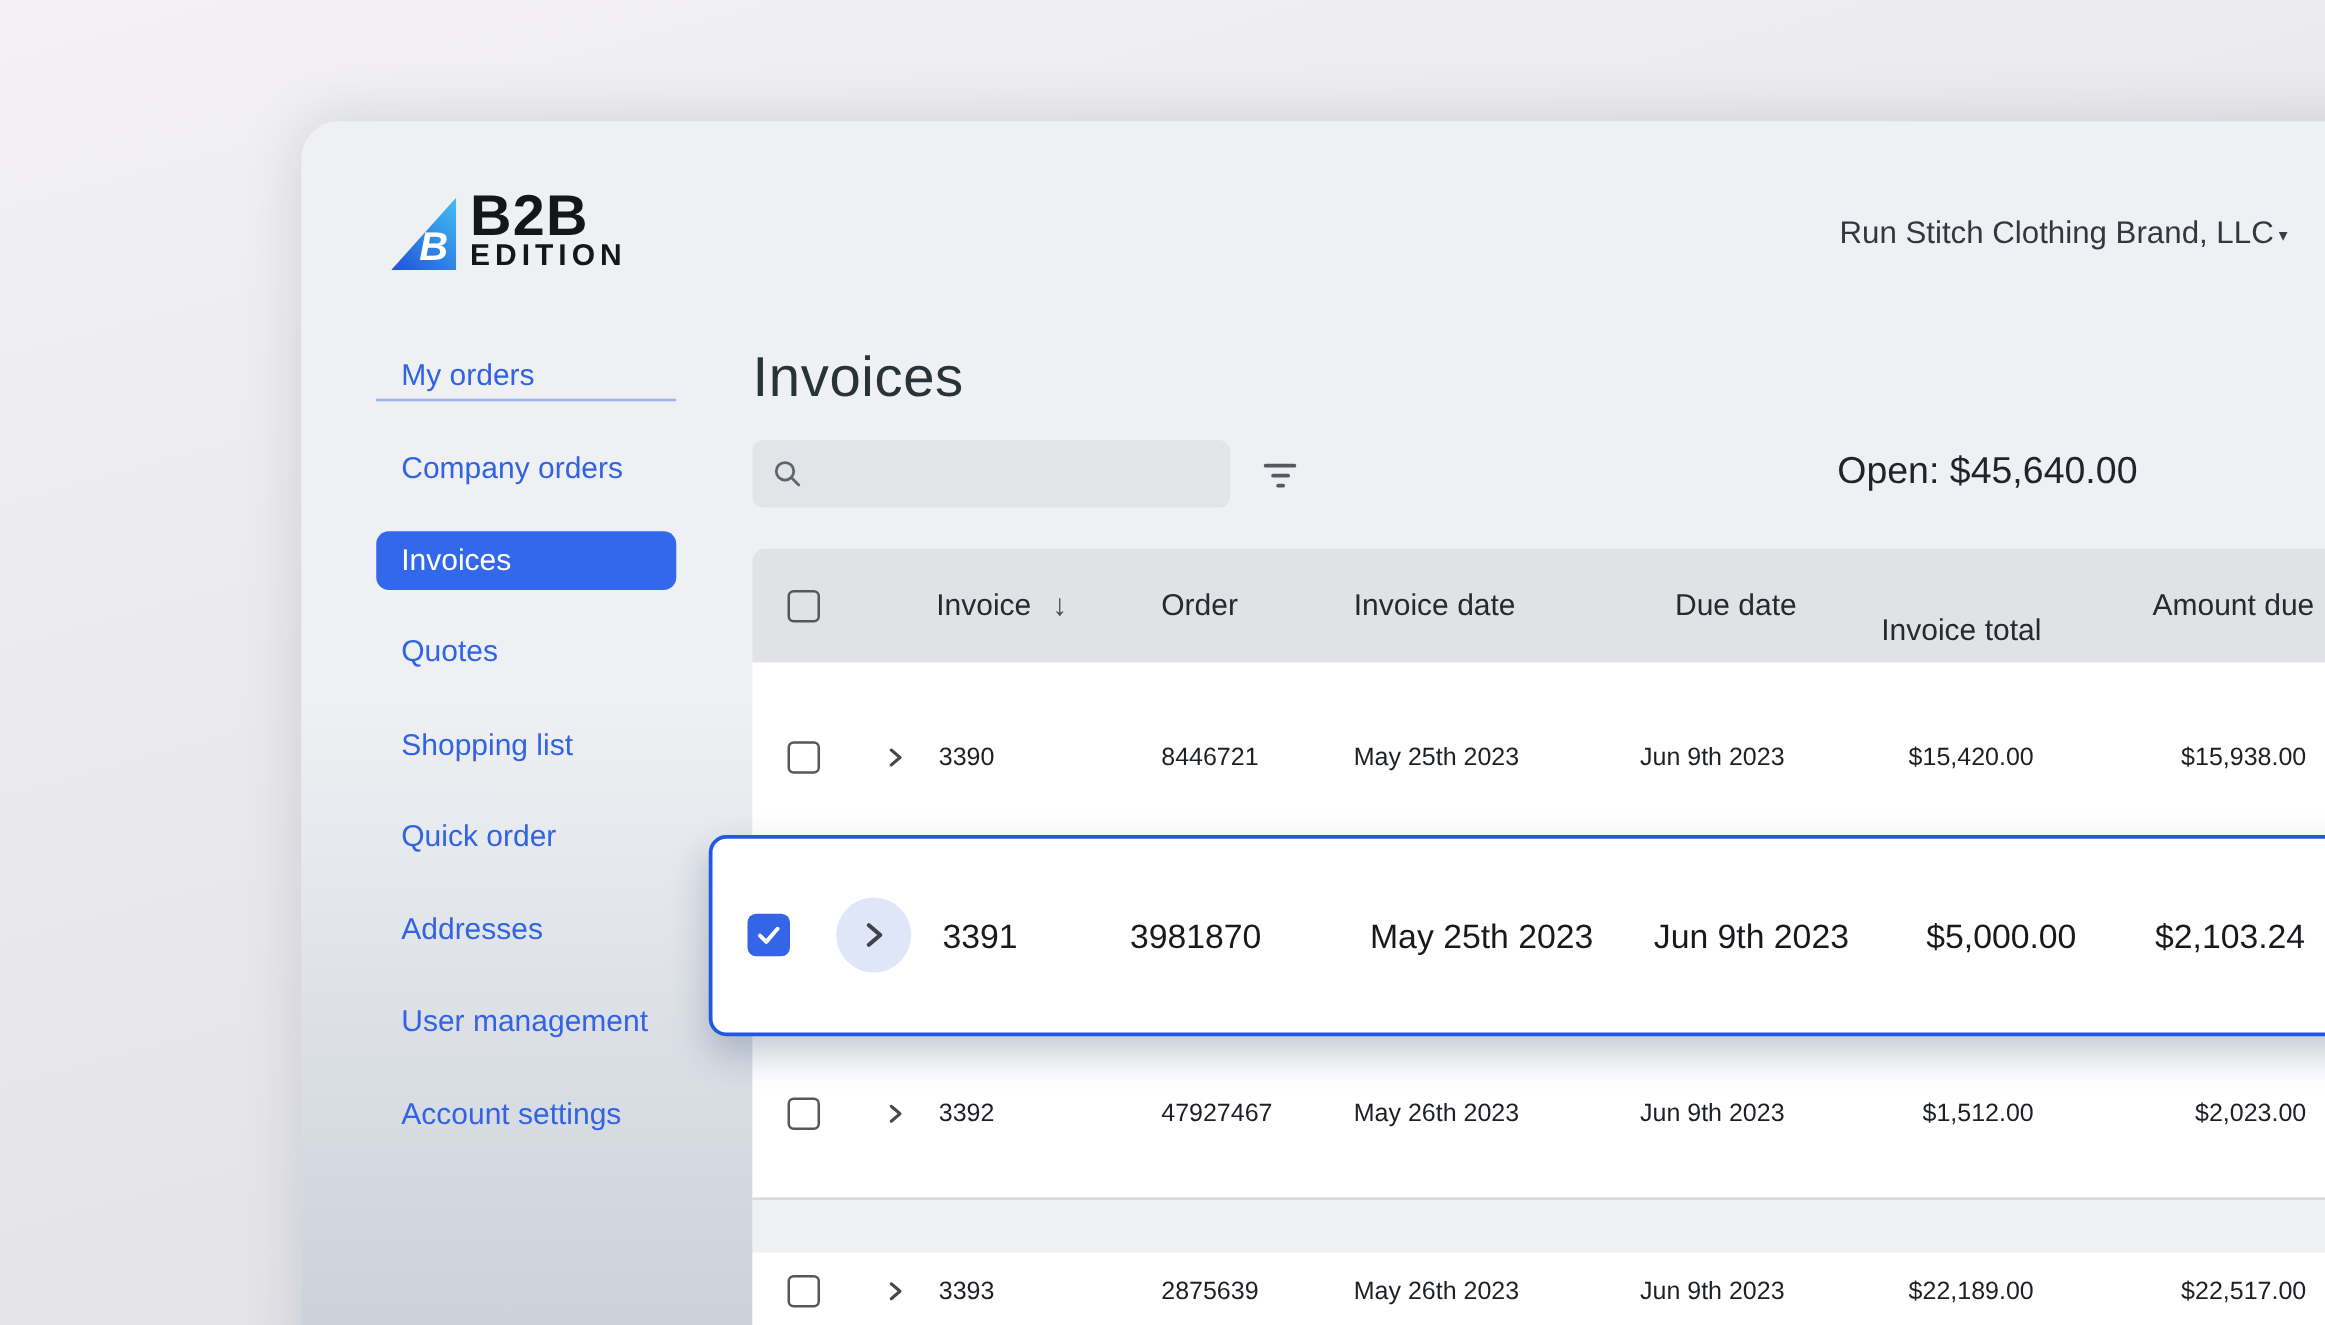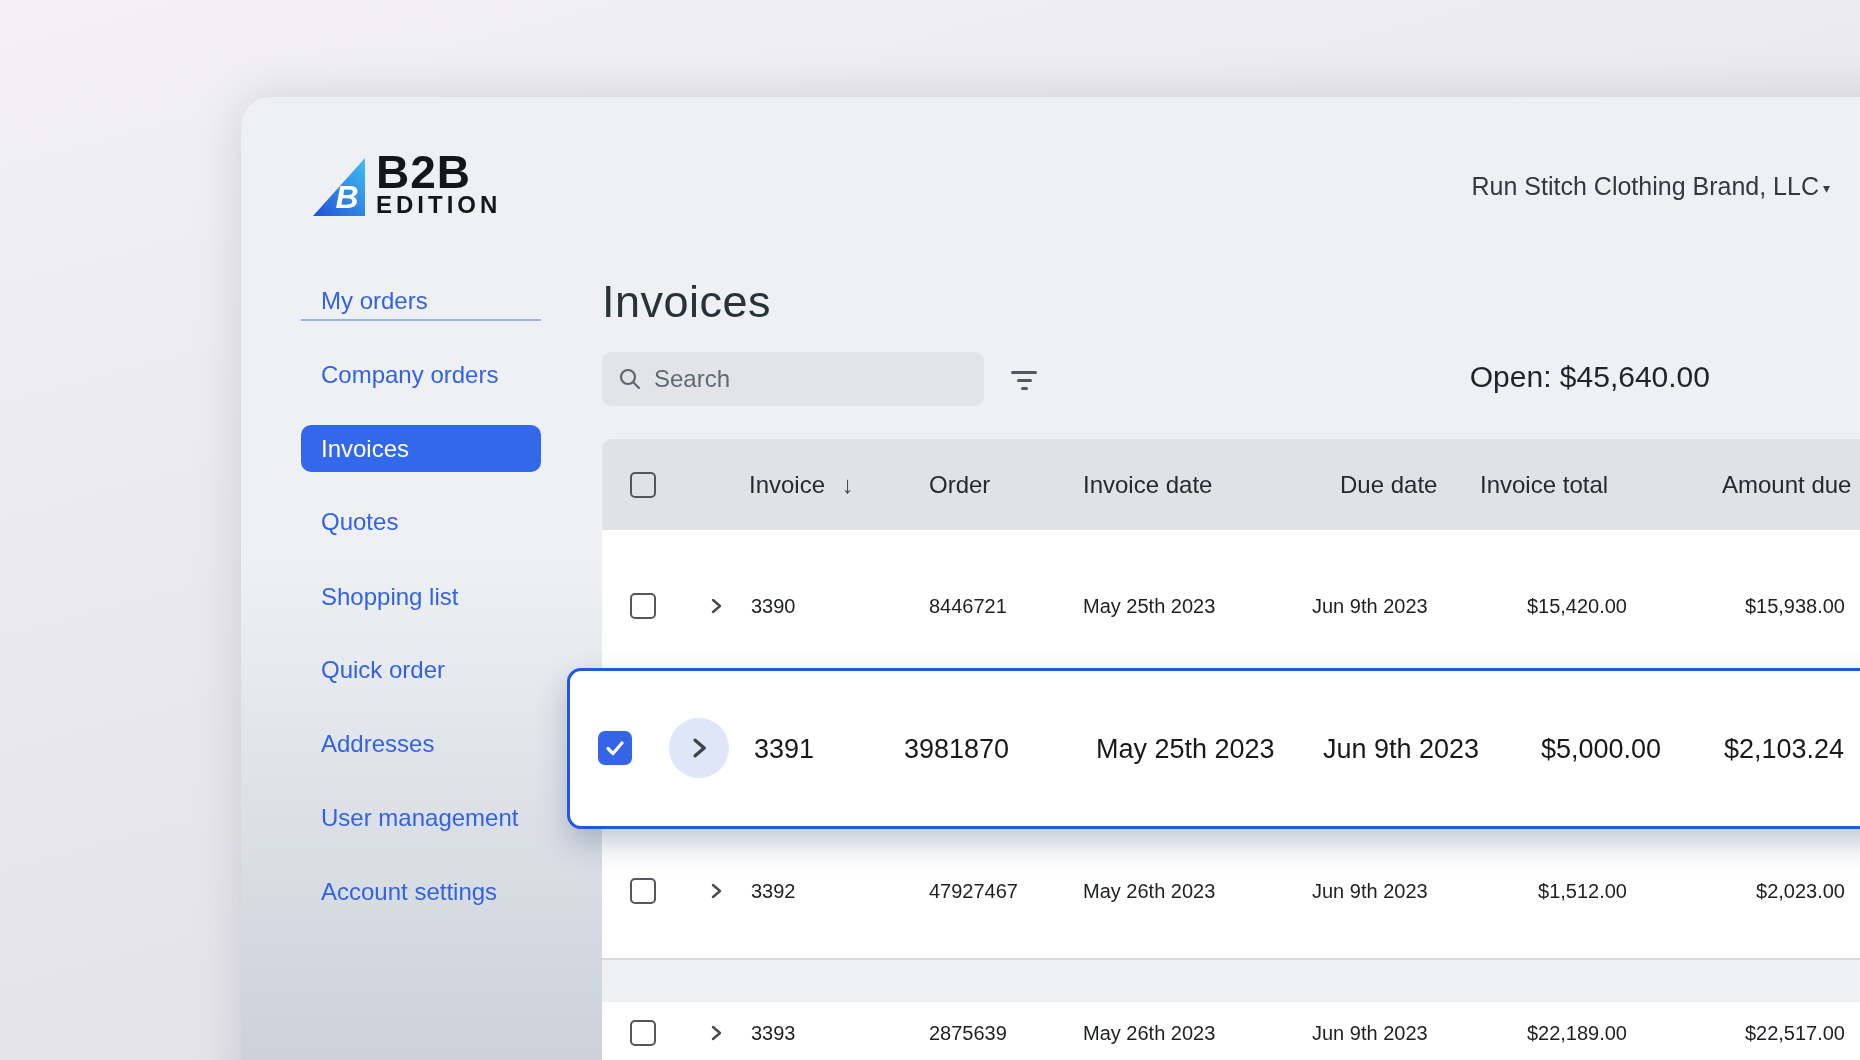--- a/index.html
+++ b/index.html
@@ -123,42 +123,41 @@
   <div class="nav-item" style="top:798px;">User management</div>
   <div class="nav-item" style="top:872px;">Account settings</div>
 
   <div class="page-title">Invoices</div>
 
   <div class="search-box">
     <svg width="24" height="24" viewBox="0 0 24 24">
       <circle cx="10" cy="10" r="7" fill="none" stroke="#5c666f" stroke-width="2.2"></circle>
       <line x1="15.2" y1="15.2" x2="21" y2="21" stroke="#5c666f" stroke-width="2.2" stroke-linecap="round"></line>
     </svg>
-    <input type="text" placeholder="Search" style="">
   </div>
 
   <div class="filter-btn">
     <div class="bar b1"></div>
       <div class="bar b2"></div>
       <div class="bar b3"></div>
   </div>
 
   <div class="open-summary">Open: $45,640.00</div>
 
   <div class="table-area">
     <div class="t-header">
       <div class="cb" style="left:28px; top:33px;"></div>
       <div class="hcell" style="left:147px;">
         <span>Invoice</span>
         <span style="color:#43474c; padding-left:10px;">↓</span>
       </div>
       <div class="hcell" style="left:327px;">Order</div>
       <div class="hcell" style="left:481px;">Invoice date</div>
       <div class="hcell" style="left:710px;margin-left:28px;">Due date</div>
-      <div class="hcell" style="left:878px;">Invoice total</div>
+      <div class="hcell" style="left:903px;margin-top:20px;">Invoice total</div>
       <div class="hcell" style="left:1120px;">Amount due</div>
     </div>
 
     <div class="t-white-1"></div>
     <div class="cb" style="left:28px; top:154px;"></div>
     <svg class="chev" style="left:104px; top:157px;" viewBox="0 0 20 20">
       <path d="M7 4 L14 10 L7 16" fill="none" stroke="#46494e" stroke-width="2.4" stroke-linecap="round" stroke-linejoin="round"></path>
     </svg>
     <div class="cell" style="left:149px; top:152px;">3390</div>
     <div class="cell" style="left:327px; top:152px;">8446721</div>

